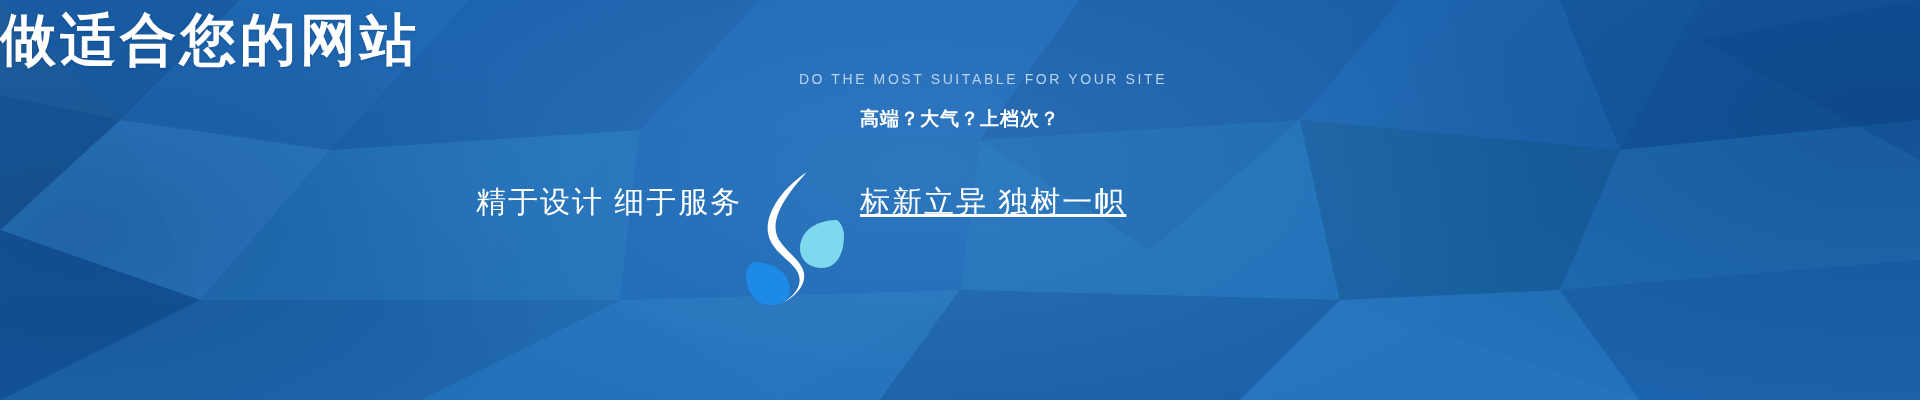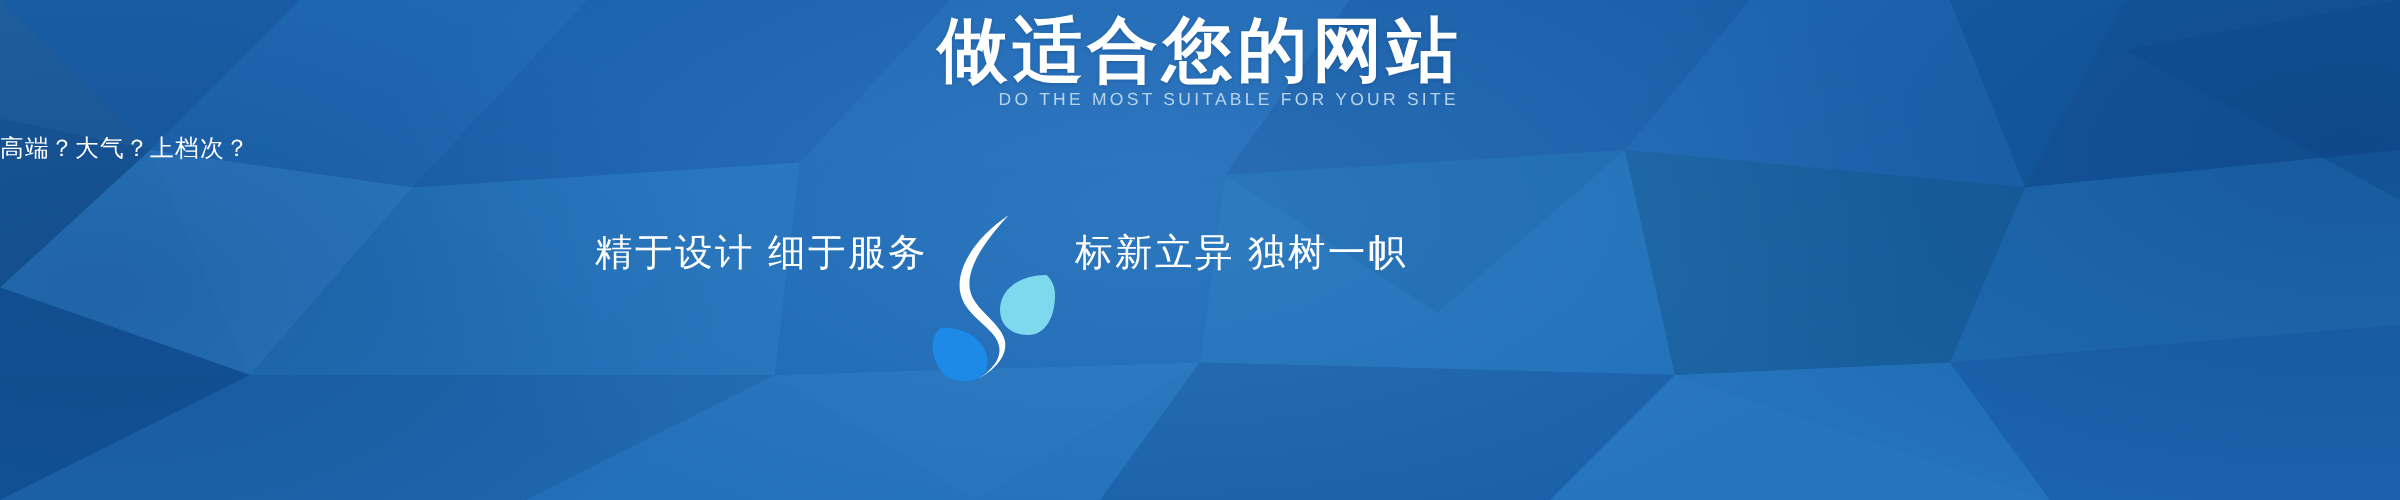--- a/index.html
+++ b/index.html
@@ -23,58 +23,58 @@
       radial-gradient(ellipse 700px 400px at 4% 58%, rgba(10,55,110,0.30), rgba(10,55,110,0) 72%),
       radial-gradient(ellipse 800px 420px at 98% 30%, rgba(8,52,108,0.30), rgba(8,52,108,0) 72%);
     pointer-events:none;
   }
 
   
   #content{position:absolute;inset:0;}
 
   .title{
     position:absolute;left:0;right:0;top:8px;
-    text-align:center;
     color:#ffffff;
     font-size:56px;
     font-weight:bold;
     letter-spacing:4px;
     line-height:1.15;
     text-shadow:0 1px 3px rgba(0,40,90,0.25);
   }
   .subtitle{
     position:absolute;left:0;right:0;top:71px;
     text-align:center;
     color:#b9d4ec;
     font-size:14px;
     font-weight:normal;
     letter-spacing:2.6px;
     margin-left:46px;
   }
   .qline{
     position:absolute;left:0;right:0;
+    text-align:center;
     color:#ffffff;
     font-size:19px;
-    font-weight:normal;
+    font-weight:bold;
     letter-spacing:1px;
   }
   .qline.l1{top:106px;}
   .qline.l2{top:132px;}
 
   
   .slogan{
     position:absolute;top:182px;
     color:#ffffff;
     font-size:30px;
     font-weight:normal;
     letter-spacing:2px;
     white-space:nowrap;
   }
   .slogan.left{left:476px;}
-  .slogan.right{left:860px;}
+  .slogan.right{left:860px;text-decoration:underline;}
 
   
   #logo{
     position:absolute;
     left:745px;top:170px;
     width:100px;height:135px;
   }
   #logo svg{display:block;width:100px;height:135px;}
 </style>
 </head>

